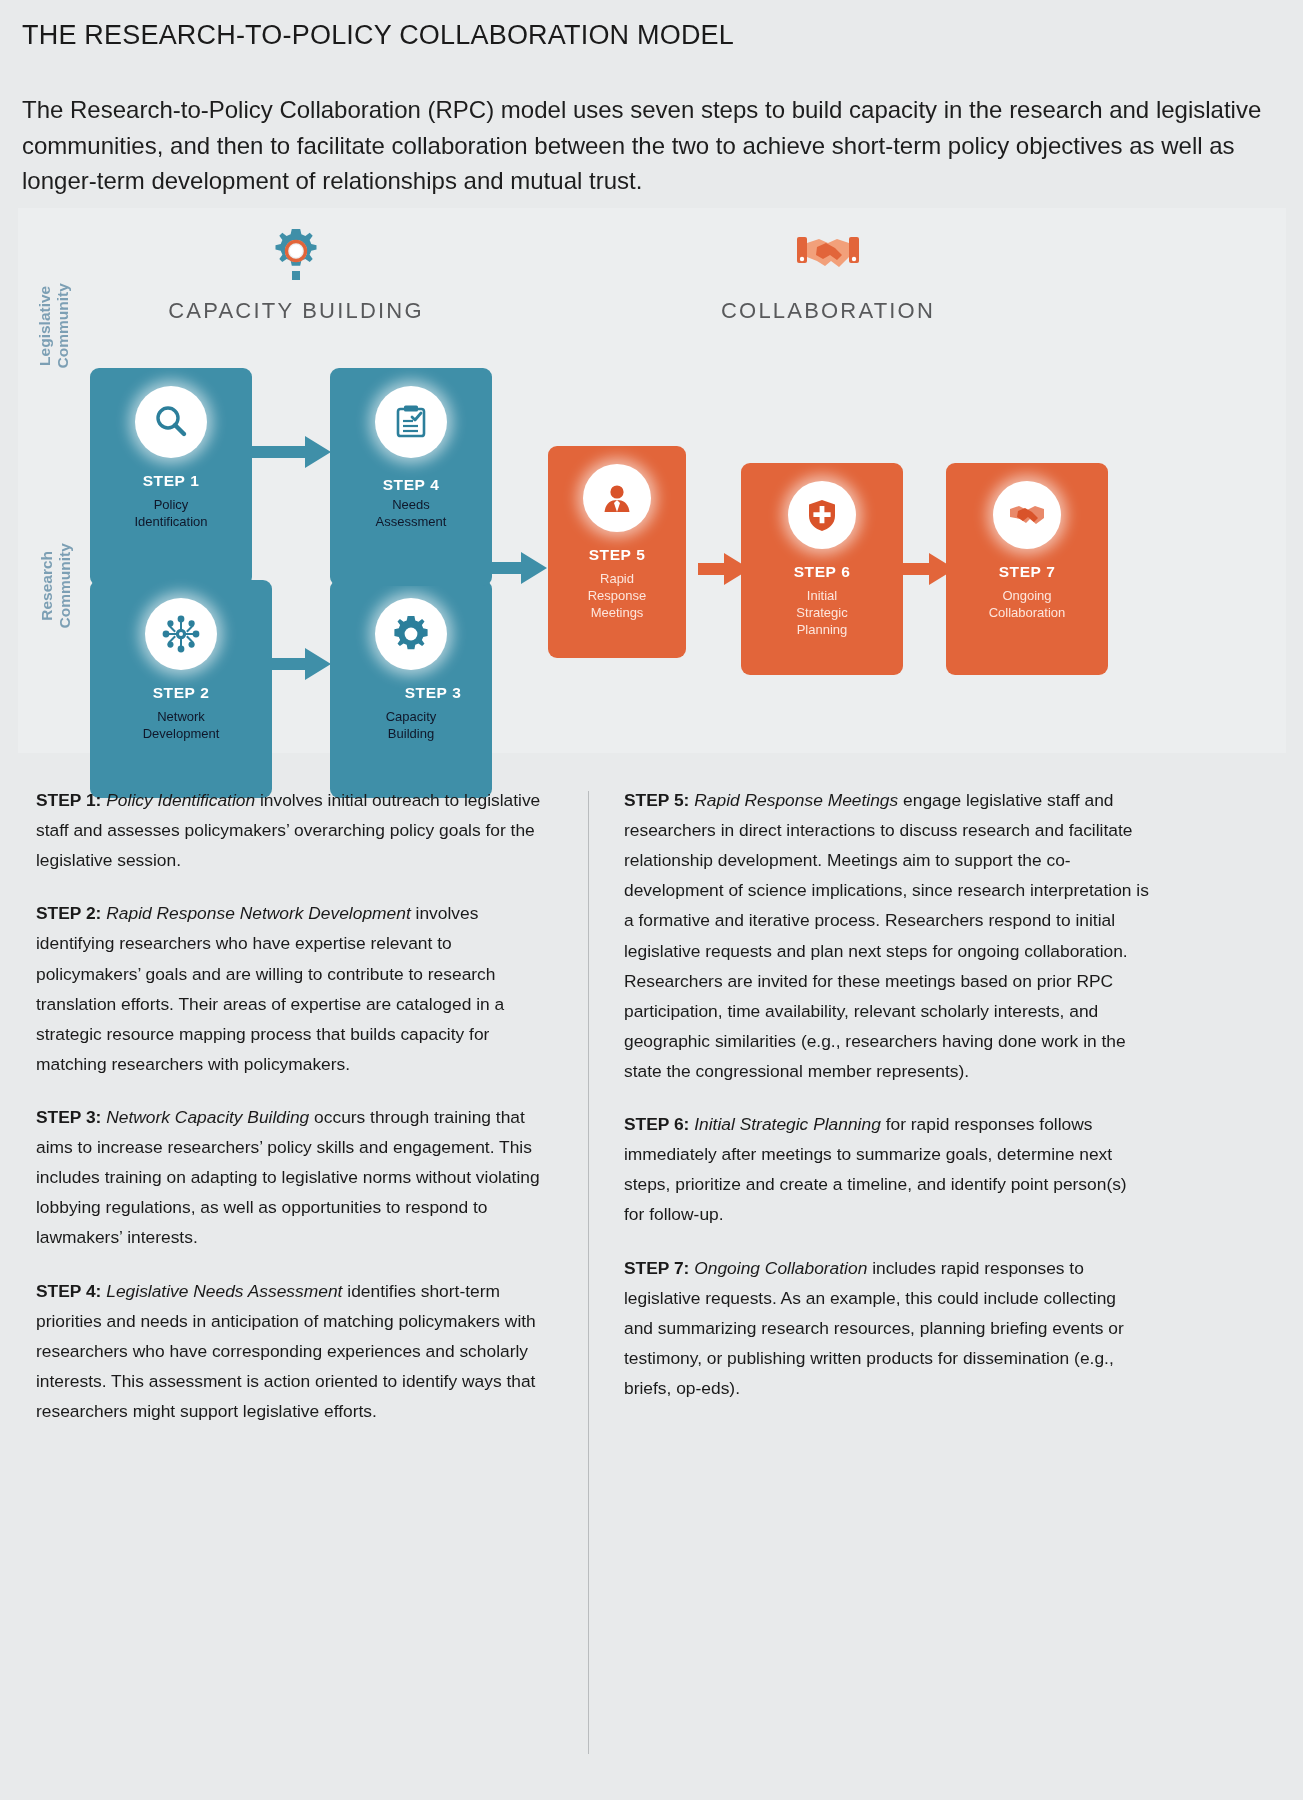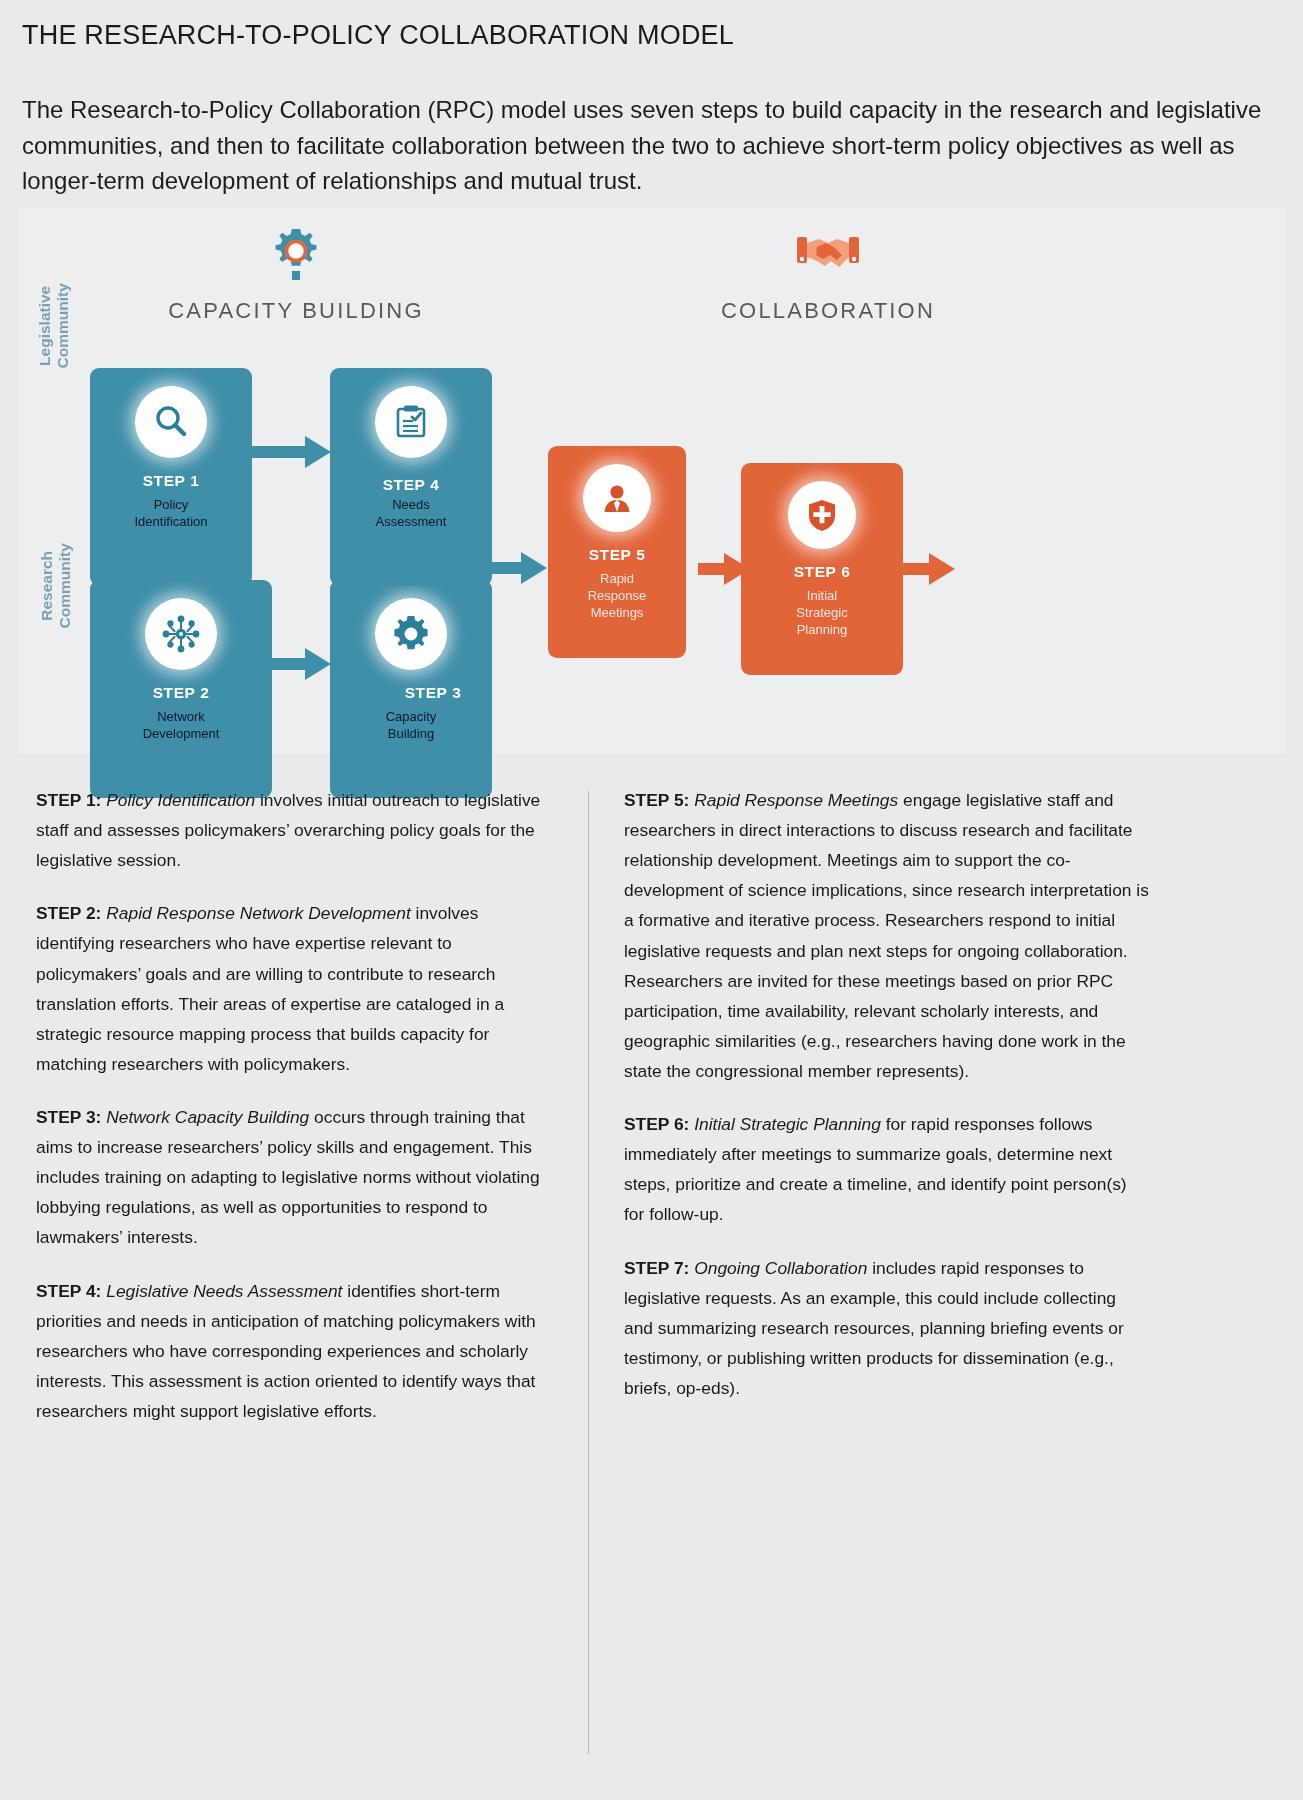--- a/index.html
+++ b/index.html
@@ -319,20 +319,33 @@
         </svg>
       </div>
       <div class="stepnum" style="top:100px;">STEP 6</div>
       <div class="stepdesc" style="top:124px;">
         <span>Initial</span><br>
         <span>Strategic</span><br>
         <span>Planning</span>
       </div>
     </div>
 
+    <div class="card orange" style="left:928px; top:255px; width:162px; height:212px;">
+      <div class="circle" style="top:18px; width:68px; height:68px;">
+        <svg width="38" height="30" viewBox="0 0 38 30">
+          <path d="M2 9 L11 6 L19 10 L27 6 L36 9 L36 18 L28 24 L22 19 L18 23 L12 19 L2 17 Z" fill="#e9896a"></path>
+          <path d="M10 11 L17 8 L24 12 L30 18 L26 22 L20 17 L15 21 L9 17 Z" fill="#d9532a"></path>
+        </svg>
+      </div>
+      <div class="stepnum" style="top:100px;">STEP 7</div>
+      <div class="stepdesc" style="top:124px;">
+        <span>Ongoing</span><br>
+        <span>Collaboration</span>
+      </div>
+    </div>
 
   </div>
 
   <div class="cols">
     <div class="divider"></div>
     <div class="col col-left" id="col-left">
         <div class="para"><b>STEP 1:</b> <i>Policy Identification</i> involves initial outreach to legislative staff and assesses policymakers’ overarching policy goals for the legislative session.</div>
         <div class="para"><b>STEP 2:</b> <i>Rapid Response Network Development</i> involves identifying researchers who have expertise relevant to policymakers’ goals and are willing to contribute to research translation efforts. Their areas of expertise are cataloged in a strategic resource mapping process that builds capacity for matching researchers with policymakers.</div>
         <div class="para"><b>STEP 3:</b> <i>Network Capacity Building</i> occurs through training that aims to increase researchers’ policy skills and engagement. This includes training on adapting to legislative norms without violating lobbying regulations, as well as opportunities to respond to lawmakers’ interests.</div>
         <div class="para"><b>STEP 4:</b> <i>Legislative Needs Assessment</i> identifies short-term priorities and needs in anticipation of matching policymakers with researchers who have corresponding experiences and scholarly interests. This assessment is action oriented to identify ways that researchers might support legislative efforts.</div>

